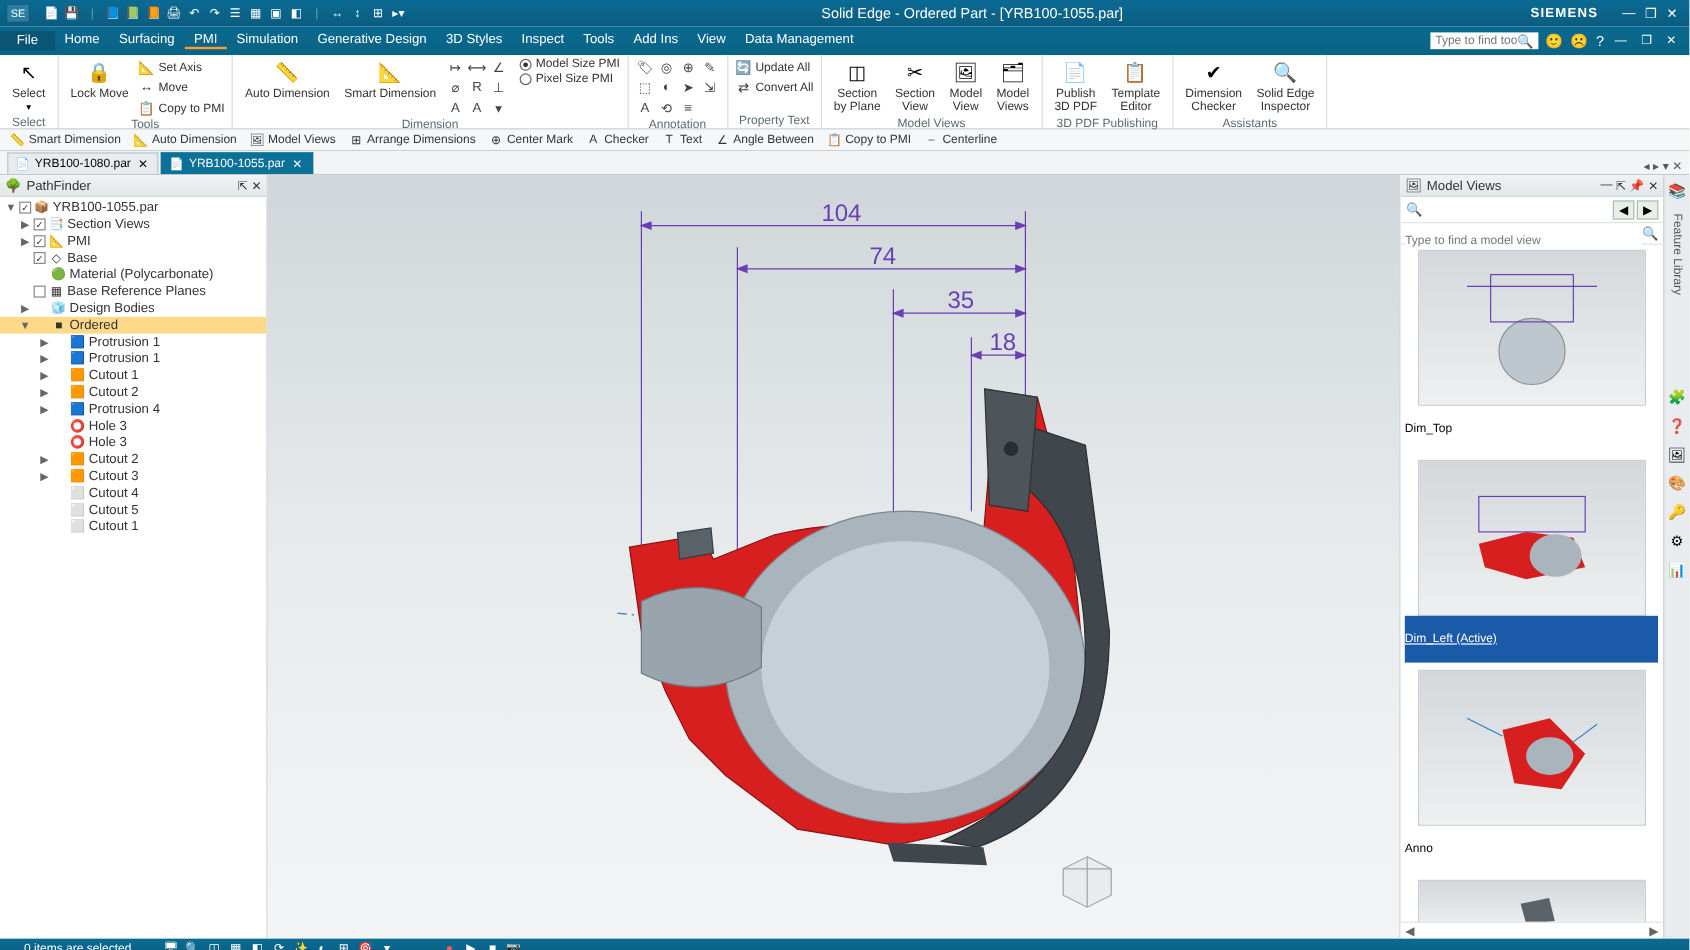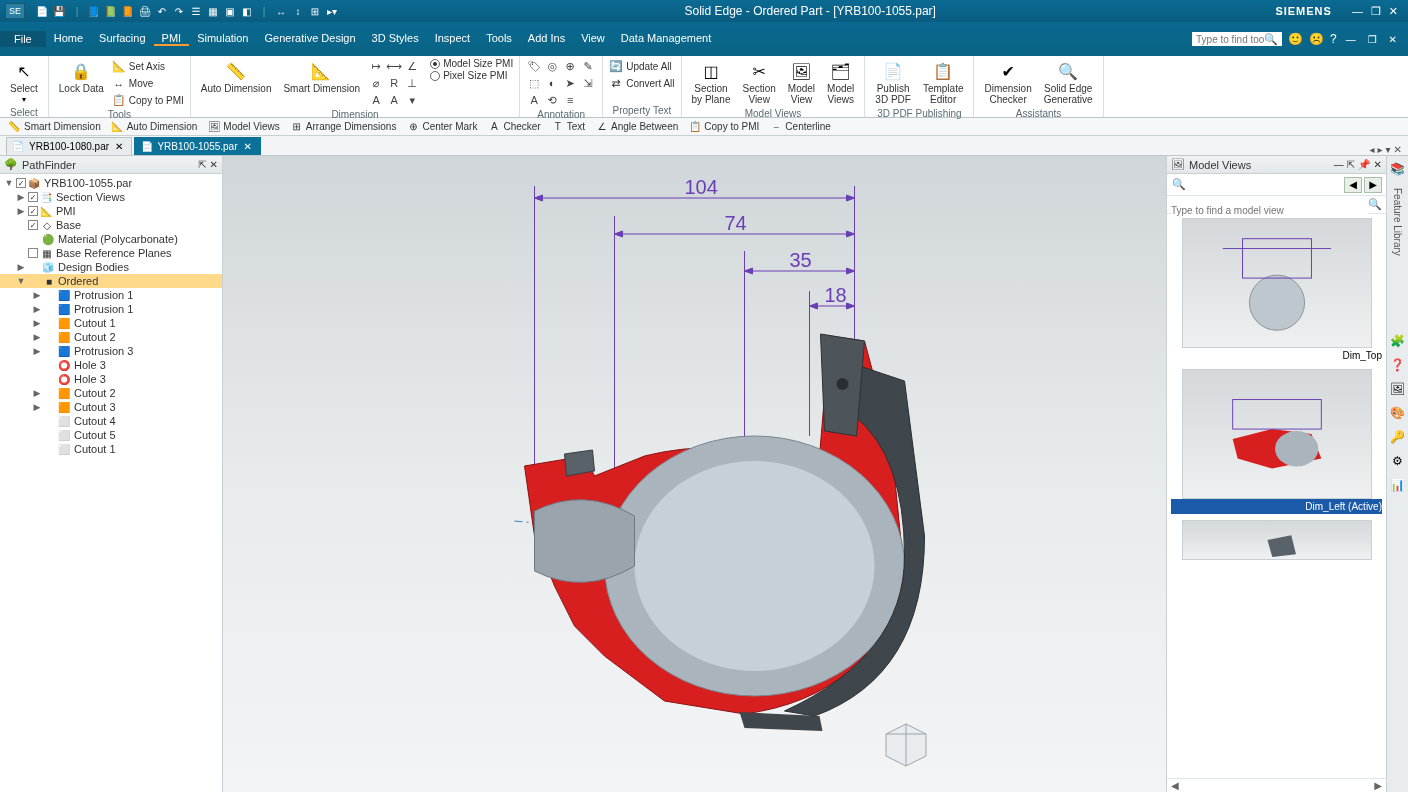--- a/index.html
+++ b/index.html
@@ -9,21 +9,21 @@
 .titlebar { height: 22px; background: linear-gradient(#0b6b93, #0a5c80); display: flex; align-items: center; color: #fff; }
 .titlebar .app-icon { width: 20px; height: 16px; background:#2b7fa3; border:1px solid #1a5770; margin:0 5px; font-size:9px; display:flex; align-items:center; justify-content:center; }
 .titlebar .qat { display: flex; gap: 3px; align-items: center; padding: 0 6px; }
 .titlebar .qat .qbtn { width: 14px; height: 14px; display:flex; align-items:center; justify-content:center; font-size:10px; }
 .titlebar .title { flex:1; text-align:center; font-size:12px; }
 .titlebar .siemens { font-size:11px; letter-spacing:1px; margin-right:10px; font-weight:bold; }
 .titlebar .winbtns { display:flex; gap:8px; padding:0 10px; }
 .titlebar .winbtns span { cursor:pointer; }
 
 
-.menubar { height: 34px; background: linear-gradient(#0a6991,#096484); display:flex; align-items:center; color:#fff; font-size:11px; }
+.menubar { height: 24px; background: linear-gradient(#0a6991,#096484); display:flex; align-items:center; color:#fff; font-size:11px; }
 .menubar .menu { padding: 0 8px; cursor:pointer; }
 .menubar .menu.file { background:#0a5574; padding:2px 14px; }
 .menubar .menu.active { border-bottom:2px solid #ff9a2e; }
 .menubar .right { margin-left:auto; display:flex; align-items:center; gap:6px; padding-right:8px; }
 .menubar .search { width:90px; height:14px; background:#fff; display:flex; align-items:center; padding:0 4px; }
 .menubar .search input { border:none; outline:none; font-size:10px; color:#888; width:100%; }
 .menubar .emoji { font-size:12px; }
 .menubar .wctrl { font-size:10px; padding:0 3px; cursor:pointer; }
 
 
@@ -77,22 +77,22 @@
 .modelviews { width:220px; background:#fff; border-left:1px solid #c8d0d4; display:flex; flex-direction:column; }
 .mv-tools { height:22px; border-bottom:1px solid #dfe4e6; display:flex; align-items:center; padding:0 4px; gap:4px; }
 .mv-tools .arrows { margin-left:auto; display:flex; gap:2px; }
 .mv-tools .arrow { width:18px; height:16px; background:#e8efe8; border:1px solid #a8c0a8; display:flex; align-items:center; justify-content:center; font-size:10px; }
 .mv-search { height:18px; border-bottom:1px solid #dfe4e6; display:flex; align-items:center; padding:0 4px; }
 .mv-search input { flex:1; border:none; outline:none; font-size:10px; color:#999;margin-top:12px; }
 .mv-list { flex:1; overflow:auto; padding:4px; }
 .mv-item { margin-bottom:6px; }
 .mv-thumb { width:190px; height:130px; background:linear-gradient(#d4d8da,#eef0f1); border:1px solid #c8d0d4; margin:0 auto; display:flex; align-items:center; justify-content:center; }
 .mv-thumb svg { width:100%; height:100%; }
-.mv-label { text-align:right; font-size:10px; padding:2px 0; }
-.mv-label.active { background:#1a5aa8; color:#fff; }
+.mv-label { text-align:left; font-size:10px; padding:14px 0; }
+.mv-label.active { background:#1a5aa8; color:#fff;text-decoration:underline; }
 .mv-scroll { height:14px; border-top:1px solid #dfe4e6; display:flex; align-items:center; justify-content:space-between; padding:0 4px; font-size:10px; color:#666; }
 
 .rightrail { width:22px; background:#e8ecee; border-left:1px solid #c8d0d4; display:flex; flex-direction:column; align-items:center; padding-top:4px; gap:6px; }
 .rightrail .rb { width:18px; height:18px; display:flex; align-items:center; justify-content:center; font-size:12px; cursor:pointer; }
 .rail-label { writing-mode:vertical-rl; font-size:10px; color:#555; padding:4px 0; }
 
 .viewcube { position:absolute; bottom:18px; right:232px; width:56px; height:56px; }
 
 
 .statusbar { height:16px; background:linear-gradient(#0b6b93,#0a5c80); display:flex; align-items:center; color:#fff; font-size:10px; }
@@ -175,21 +175,21 @@
         <div style="font-size:8px">▾</div>
       </div>
     </div>
     <div class="label">Select</div>
   </div>
 
   <div class="rgroup">
     <div class="content">
       <div class="bigbtn">
         <div class="ico">🔒</div>
-        <div class="lbl"><span>Lock Data</span></div>
+        <div class="lbl"><span>Lock Move</span></div>
       </div>
       <div class="col">
         <div class="smallbtn">
             <div class="ico">📐</div>
             <span>Set Axis</span>
           </div>
         <div class="smallbtn">
             <div class="ico">↔</div>
             <span>Move</span>
           </div>
@@ -321,21 +321,21 @@
   </div>
 
   <div class="rgroup">
     <div class="content">
       <div class="bigbtn">
           <div class="ico">✔</div>
           <div class="lbl"><span>Dimension</span><br><span>Checker</span></div>
         </div>
       <div class="bigbtn disabled">
           <div class="ico">🔍</div>
-          <div class="lbl"><span>Solid Edge</span><br><span>Generative</span></div>
+          <div class="lbl"><span>Solid Edge</span><br><span>Inspector</span></div>
         </div>
     </div>
     <div class="label">Assistants</div>
   </div>
 </div>
 
 <div class="cmdbar">
   <div id="cmdbar-host" style="display:flex; gap:2px; align-items:center;">
       <div class="cbtn">
         <span class="cico">📏</span>
@@ -482,21 +482,21 @@
           <div class="tree-item ind2">
             <span class="exp">▶</span>
             <span style="width:12px"></span>
             <span class="nico">🟧</span>
             <span>Cutout 2</span>
           </div>
           <div class="tree-item ind2">
             <span class="exp">▶</span>
             <span style="width:12px"></span>
             <span class="nico">🟦</span>
-            <span>Protrusion 3</span>
+            <span>Protrusion 4</span>
           </div>
           <div class="tree-item ind2">
             <span class="exp"></span>
             <span style="width:12px"></span>
             <span class="nico">⭕</span>
             <span>Hole 3</span>
           </div>
           <div class="tree-item ind2">
             <span class="exp"></span>
             <span style="width:12px"></span>
@@ -628,20 +628,31 @@
       </div>
       <div class="mv-item">
         <div class="mv-thumb">
             <svg viewBox="0 0 190 130">
               <path d="M50 70 L90 60 L130 65 L140 90 L90 100 L55 90 Z" fill="#d81f1f"></path>
               <ellipse cx="115" cy="80" rx="22" ry="18" fill="#aab4bc"></ellipse>
               <rect x="50" y="30" width="90" height="30" fill="none" stroke="#6a3fb5"></rect>
             </svg>
           </div>
         <div class="mv-label active">Dim_Left (Active)</div>
+      </div>
+      <div class="mv-item">
+        <div class="mv-thumb">
+            <svg viewBox="0 0 190 130">
+              <path d="M70 50 L110 40 L140 70 L120 100 L80 95 Z" fill="#d81f1f"></path>
+              <ellipse cx="110" cy="72" rx="20" ry="16" fill="#aab4bc"></ellipse>
+              <line x1="40" y1="40" x2="70" y2="55" stroke="#2a7fc9"></line>
+              <line x1="150" y1="45" x2="130" y2="60" stroke="#2a7fc9"></line>
+            </svg>
+          </div>
+        <div class="mv-label">Anno</div>
       </div>
       <div class="mv-item">
         <div class="mv-thumb" style="height:40px">
             <svg viewBox="0 0 190 40">
               <path d="M85 20 L110 15 L115 35 L90 38 Z" fill="#5a6269"></path>
             </svg>
           </div>
       </div>
     </div>
     <div class="mv-scroll">

